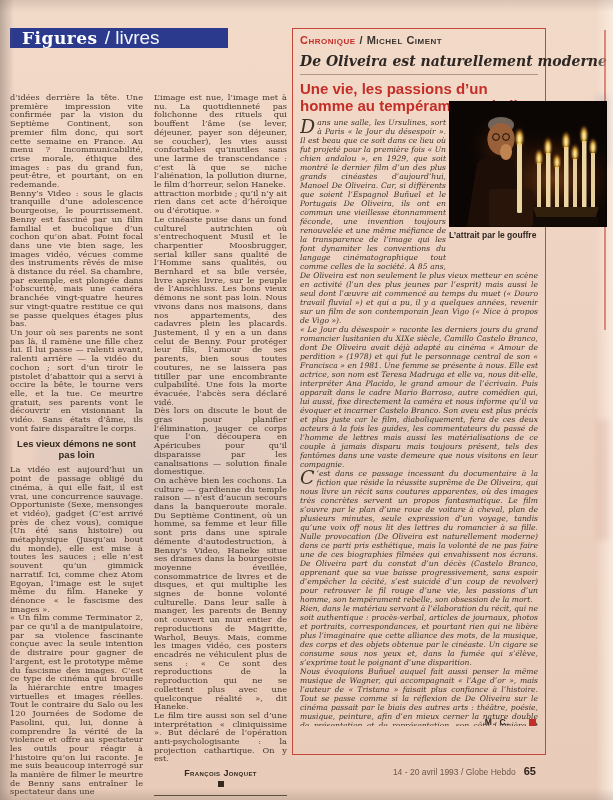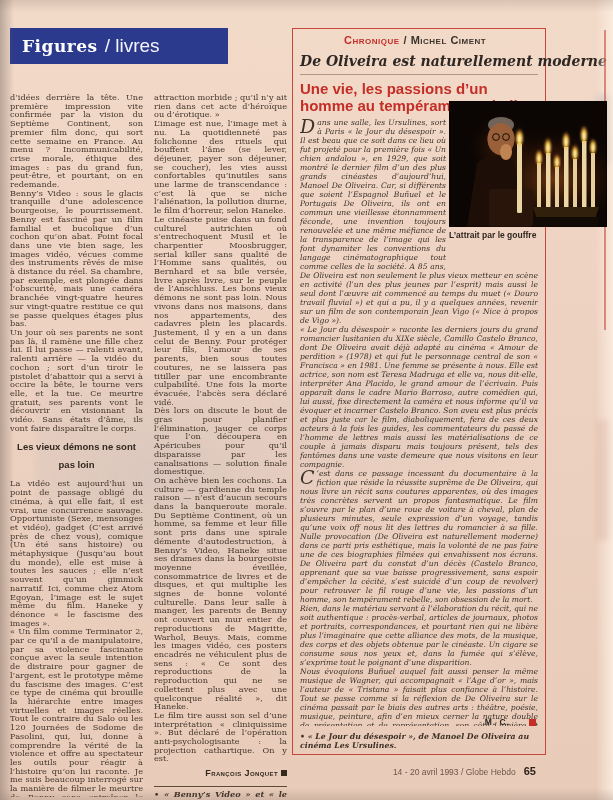--- a/index.html
+++ b/index.html
@@ -14,56 +14,56 @@
   .edge-bottom { position:absolute; left:0; bottom:0; width:100%; height:12px; background:linear-gradient(0deg, rgba(120,100,90,.22), rgba(120,100,90,0)); }
   .margin-right{ position:absolute; right:0; top:0; width:17px; height:100%; background:linear-gradient(270deg, rgba(250,236,223,.95), rgba(250,236,223,0)); }
   .margin-red  { position:absolute; left:604px; top:30px; width:2px; height:300px; background:rgba(198,62,46,.55); }
   .smudge-a { position:absolute; left:597px; top:95px;  width:12px; height:70px;  background:rgba(90,110,160,.14); filter:blur(3px); }
   .smudge-b { position:absolute; left:597px; top:420px; width:12px; height:120px; background:rgba(170,90,70,.12);  filter:blur(3px); }
   .ghost-a  { position:absolute; left:35px;  top:375px; width:340px; height:250px; background:radial-gradient(ellipse at 35% 40%, rgba(150,165,185,.20), rgba(150,165,185,0) 70%); filter:blur(2px); pointer-events:none; }
   .ghost-b  { position:absolute; left:250px; top:320px; width:300px; height:170px; background:radial-gradient(ellipse at 50% 50%, rgba(160,175,190,.13), rgba(160,175,190,0) 70%); filter:blur(2px); pointer-events:none; }
 
   
   .left-header {
-    position:absolute; left:10px; top:28px; width:218px; height:36px;
+    position:absolute; left:10px; top:28px; width:218px; height:20px;
     background:#2c3a8e; color:#ffffff; display:flex; align-items:center;
     padding-left:12px; box-sizing:border-box;
   }
   .lh-title { font-family:"DejaVu Serif", serif; font-weight:bold; font-size:17px; letter-spacing:.5px; }
   .lh-sub   { font-family:"Liberation Sans", sans-serif; font-size:19px; margin-left:7px; opacity:.95; }
 
   
   .left-article { position:absolute; left:10px; top:93px; width:277px; display:flex; gap:11px; color:#45382e; }
   .col  { width:133px; }
   .col1 { height:704px; overflow:hidden; }
   .lp   { margin:0; font-size:8.2px; line-height:8.7px; text-align:justify; }
   .subhead {
     margin:6px 2px 5px; text-align:center;
     font-family:"Liberation Sans", sans-serif; font-weight:bold;
-    font-size:9.5px; line-height:18px; color:#33291f;
+    font-size:9.5px; line-height:11px; color:#33291f;
   }
   .byline {
     margin-top:5px; display:flex; justify-content:flex-end; align-items:center; gap:3px;
     font-family:"Liberation Sans", sans-serif; font-variant:small-caps; font-weight:bold;
-    font-size:9px; letter-spacing:.4px; color:#33291f;
+    font-size:9px; letter-spacing:.4px; color:#33291f;flex-direction:column;
   }
   .sq { width:6px; height:6px; background:#33291f; display:inline-block; }
   .footrule { border-top:1px solid #5c4a3a; margin:8px 0 3px; }
   .footnote { margin:0; font-size:8.2px; line-height:9.6px; font-style:italic; font-weight:bold; text-align:justify; color:#3c2f25; }
 
   
   .chron-box {
     position:absolute; left:292px; top:28px; width:254px; height:727px;
     border:1px solid #c8453a; box-sizing:border-box; padding:5px 7px;
   }
   .chron-kicker {
     font-family:"Liberation Sans", sans-serif; font-variant:small-caps; font-weight:bold;
     font-size:11px; letter-spacing:.5px; color:#3a332c;
   }
-  .kick-red { color:#c42e27; margin-right:4px;margin-left:44px; }
+  .kick-red { color:#c42e27; margin-right:4px; }
   .chron-title {
     margin:7px 0 0; font-family:"DejaVu Serif", serif; font-style:italic; font-weight:600;
     font-size:14px; color:#2e2723; padding-bottom:5px; white-space:nowrap;
     border-bottom:1px solid rgba(90,70,55,.45);
   }
   .chron-standfirst {
     margin:5px 0 4px; font-family:"Liberation Sans", sans-serif; font-weight:bold;
     font-size:15px; color:#c42e27;
   }
   .chron-body {
@@ -119,22 +119,22 @@
       <h3 class="subhead">Les vieux démons ne sont pas loin</h3>
       <div>
 
       <p class="lp">La vidéo est aujourd’hui un point de passage obligé du cinéma, à qui elle fait, il est vrai, une concurrence sauvage. Opportuniste (Sexe, mensonges et vidéo), gadget (C’est arrivé près de chez vous), comique (Un été sans histoire) ou métaphysique (Jusqu’au bout du monde), elle est mise à toutes les sauces ; elle n’est souvent qu’un gimmick narratif. Ici, comme chez Atom Egoyan, l’image est le sujet même du film. Haneke y dénonce « le fascisme des images ».</p>
           <p class="lp">« Un film comme Terminator 2, par ce qu’il a de manipulatoire, par sa violence fascinante conçue avec la seule intention de distraire pour gagner de l’argent, est le prototype même du fascisme des images. C’est ce type de cinéma qui brouille la hiérarchie entre images virtuelles et images réelles. Tout le contraire du Salo ou les 120 Journées de Sodome de Pasolini, qui, lui, donne à comprendre la vérité de la violence et offre au spectateur les outils pour réagir à l’histoire qu’on lui raconte. Je me suis beaucoup interrogé sur la manière de filmer le meurtre de Benny sans entraîner le spectateur dans une</p>
         </div>
     </div>
     <div class="col col2">
       <div class="paras">
 
-      <p class="lp">attraction morbide ; qu’il n’y ait rien dans cet acte d’héroïque ou d’érotique. »</p>
-          <p class="lp">L’image est nue, l’image met à nu. La quotidienneté pas folichonne des rituels qui bouffent l’âme (se lever, déjeuner, payer son déjeuner, se coucher), les vies aussi confortables qu’inutiles sans une larme de transcendance : c’est là que se niche l’aliénation, la pollution diurne, le film d’horreur, selon Haneke.</p>
+      <p class="lp">L’image est nue, l’image met à nu. La quotidienneté pas folichonne des rituels qui bouffent l’âme (se lever, déjeuner, payer son déjeuner, se coucher), les vies aussi confortables qu’inutiles sans une larme de transcendance : c’est là que se niche l’aliénation, la pollution diurne, le film d’horreur, selon Haneke.</p>
+          <p class="lp">attraction morbide ; qu’il n’y ait rien dans cet acte d’héroïque ou d’érotique. »</p>
           <p class="lp">Le cinéaste puise dans un fond culturel autrichien où s’entrechoquent Musil et le charpentier Moosbrugger, serial killer sans qualité de l’Homme sans qualités, ou Bernhard et sa bile versée, livre après livre, sur le peuple de l’Anschluss. Les bons vieux démons ne sont pas loin. Nous vivons dans nos maisons, dans nos appartements, des cadavres plein les placards. Justement, il y en a un dans celui de Benny. Pour protéger leur fils, l’amour de ses parents, bien sous toutes coutures, ne se laissera pas titiller par une encombrante culpabilité. Une fois la morte évacuée, l’abcès sera déclaré vidé.</p>
           <p class="lp">Dès lors on discute le bout de gras pour planifier l’élimination, jauger ce corps que l’on découpera en Apéricubes pour qu’il disparaisse par les canalisations — solution finale domestique.</p>
           <p class="lp">On achève bien les cochons. La culture — gardienne du temple raison — n’est d’aucun secours dans la banqueroute morale. Du Septième Continent, où un homme, sa femme et leur fille sont pris dans une spirale démente d’autodestruction, à Benny’s Video, Haneke situe ses drames dans la bourgeoisie moyenne éveillée, consommatrice de livres et de disques, et qui multiplie les signes de bonne volonté culturelle. Dans leur salle à manger, les parents de Benny ont couvert un mur entier de reproductions de Magritte, Warhol, Beuys. Mais, comme les images vidéo, ces posters encadrés ne véhiculent plus de sens : « Ce sont des reproductions de la reproduction qui ne se collettent plus avec une quelconque réalité », dit Haneke.</p>
           <p class="lp">Le film tire aussi son sel d’une interprétation « cliniquissime ». But déclaré de l’opération anti-psychologisante : la projection cathartique. On y est.</p>
         </div>
       <div class="byline">
         <span>François Jonquet</span>
         <span class="sq"></span>
       </div>
       <div class="footrule"></div>
@@ -162,21 +162,20 @@
           <p class="cp"><span>Rien, dans le matériau servant à l’élaboration du récit, qui ne soit authentique : procès-verbal, articles de journaux, photos et portraits, correspondances, et pourtant rien qui ne libère plus l’imaginaire que cette alliance des mots, de la musique, des corps et des objets obtenue par le cinéaste. Un cigare se consume sous nos yeux et, dans la fumée qui s’élève, s’exprime tout le poignant d’une disparition.</span></p>
 
           <p class="cp"><span>Nous évoquions Buñuel auquel fait aussi penser la même musique de Wagner, qui accompagnait « l’Age d’or », mais l’auteur de « Tristana » faisait plus confiance à l’histoire. Tout se passe comme si la réflexion de De Oliveira sur le cinéma passait par le biais des autres arts : théâtre, poésie, musique, peinture, afin d’en mieux cerner la nature double de présentation et de représentation, son côté Lumière et son côté Méliès. Il est plus lyrique et plus tragique aussi (même s’il partage un même goût de l’ironie), fidèle en cela à l’esprit de son pays, le Portugal, ce dernier parapet de l’Europe, ce pays de l’exil sous toutes ses formes, surplombant l’Océan et attiré par le gouffre.</span></p>
         </div>
     </div>
 
     <div class="sig-row">
       <span>M. C.</span>
       <span class="redsq"></span>
     </div>
-    <p class="chron-footnote">• « Le Jour du désespoir », de Manoel De Oliveira au cinéma Les Ursulines.</p>
 
     <figure class="photo-abs" style="margin:0">
       <svg viewBox="0 0 158 126">
         <defs>
           <radialGradient id="glow" cx="50%" cy="50%" r="50%">
             <stop offset="0%" stop-color="#b05a1e" stop-opacity=".55"></stop>
             <stop offset="60%" stop-color="#5a2408" stop-opacity=".30"></stop>
             <stop offset="100%" stop-color="#140703" stop-opacity="0"></stop>
           </radialGradient>
           <radialGradient id="flame" cx="50%" cy="60%" r="60%">

